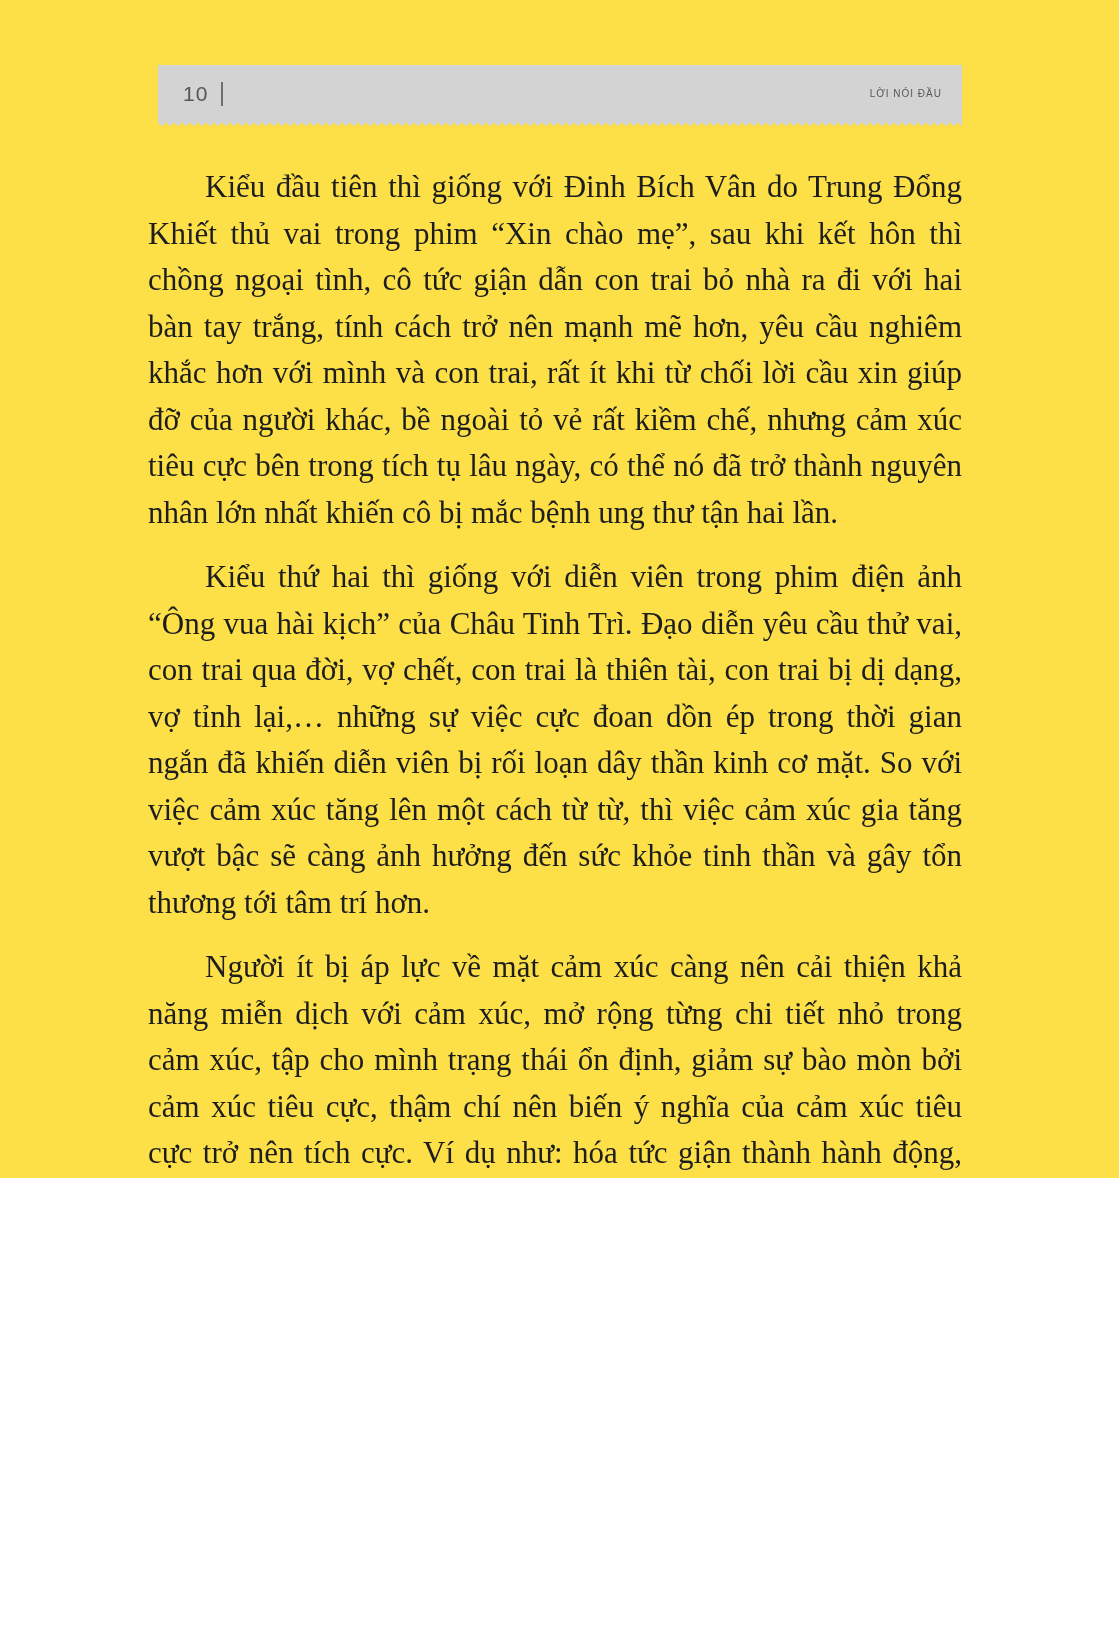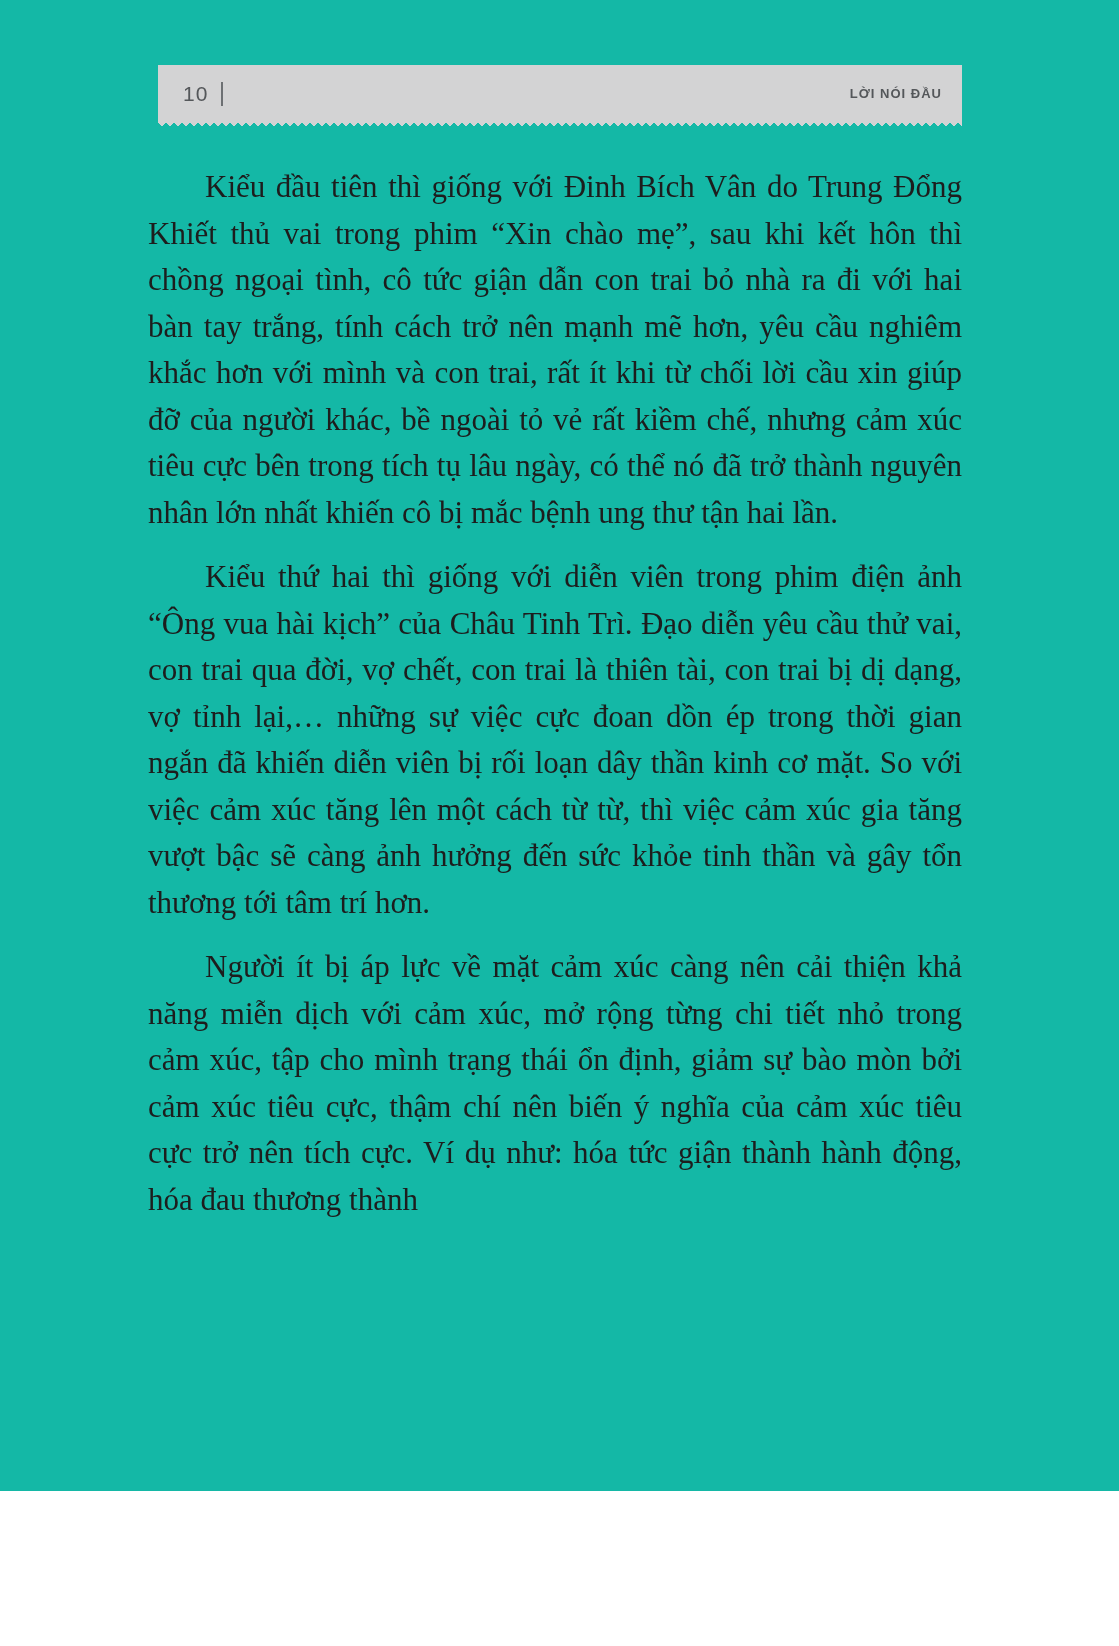--- a/index.html
+++ b/index.html
@@ -3,22 +3,22 @@
 <meta charset="utf-8">
 <style>
   html, body {
     margin: 0;
     padding: 0;
     background: #ffffff;
   }
   .page {
     position: relative;
     width: 1119px;
-    height: 1491px;
-    background: #14b8a6;
+    height: 1178px;
+    background: #fde047;
     overflow: hidden;
     font-family: "Liberation Serif", "DejaVu Serif", serif;
   }
   .column {
     position: absolute;
     left: 148px;
     top: 65px;
     width: 814px;
   }
   .running-header {
@@ -42,23 +42,23 @@
   .page-number {
     font-size: 21px;
     letter-spacing: 1px;
   }
   .header-divider {
     width: 2px;
     height: 24px;
     background: #6d7073;
   }
   .running-title {
-    font-size: 13px;
+    font-size: 10px;
     letter-spacing: 1px;
-    font-weight: bold;
+    font-weight: normal;
     text-align: right;
   }
   .perforated-edge {
     margin-left: 10px;
     width: 804px;
     height: 5px;
     background: conic-gradient(from 315deg at 50% 100%, #d3d3d4 90deg, rgba(0,0,0,0) 0) 0 0 / 8px 5px repeat-x;
   }
   .body-text {
     margin-top: 37px;

